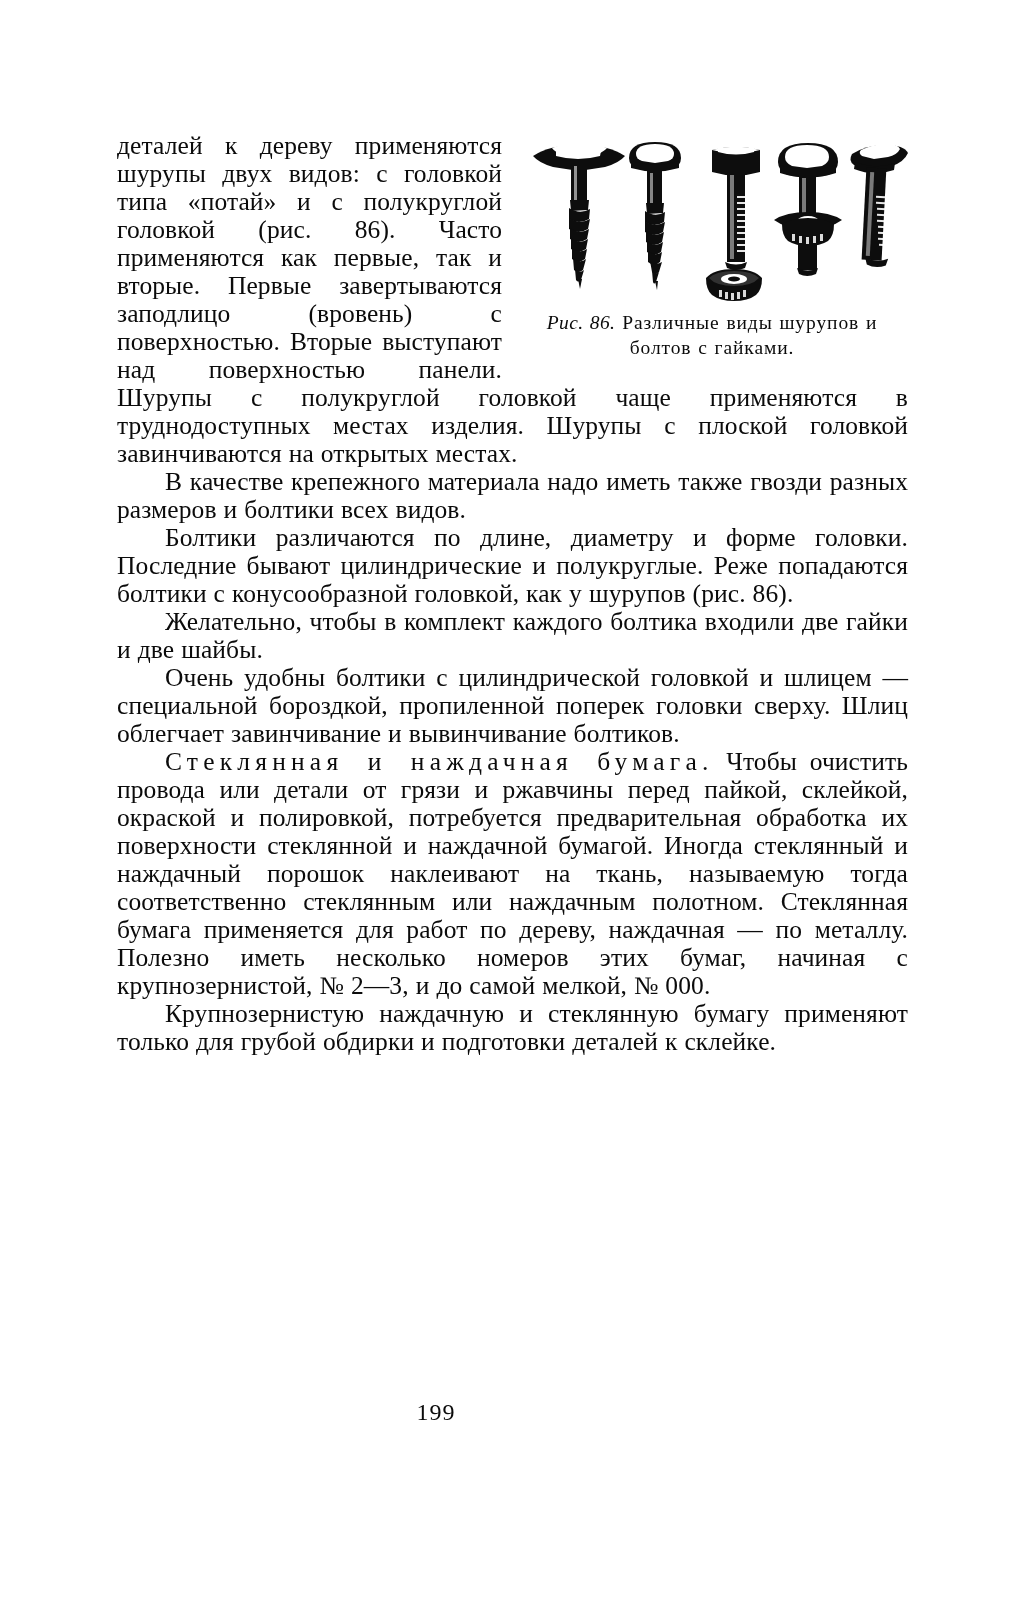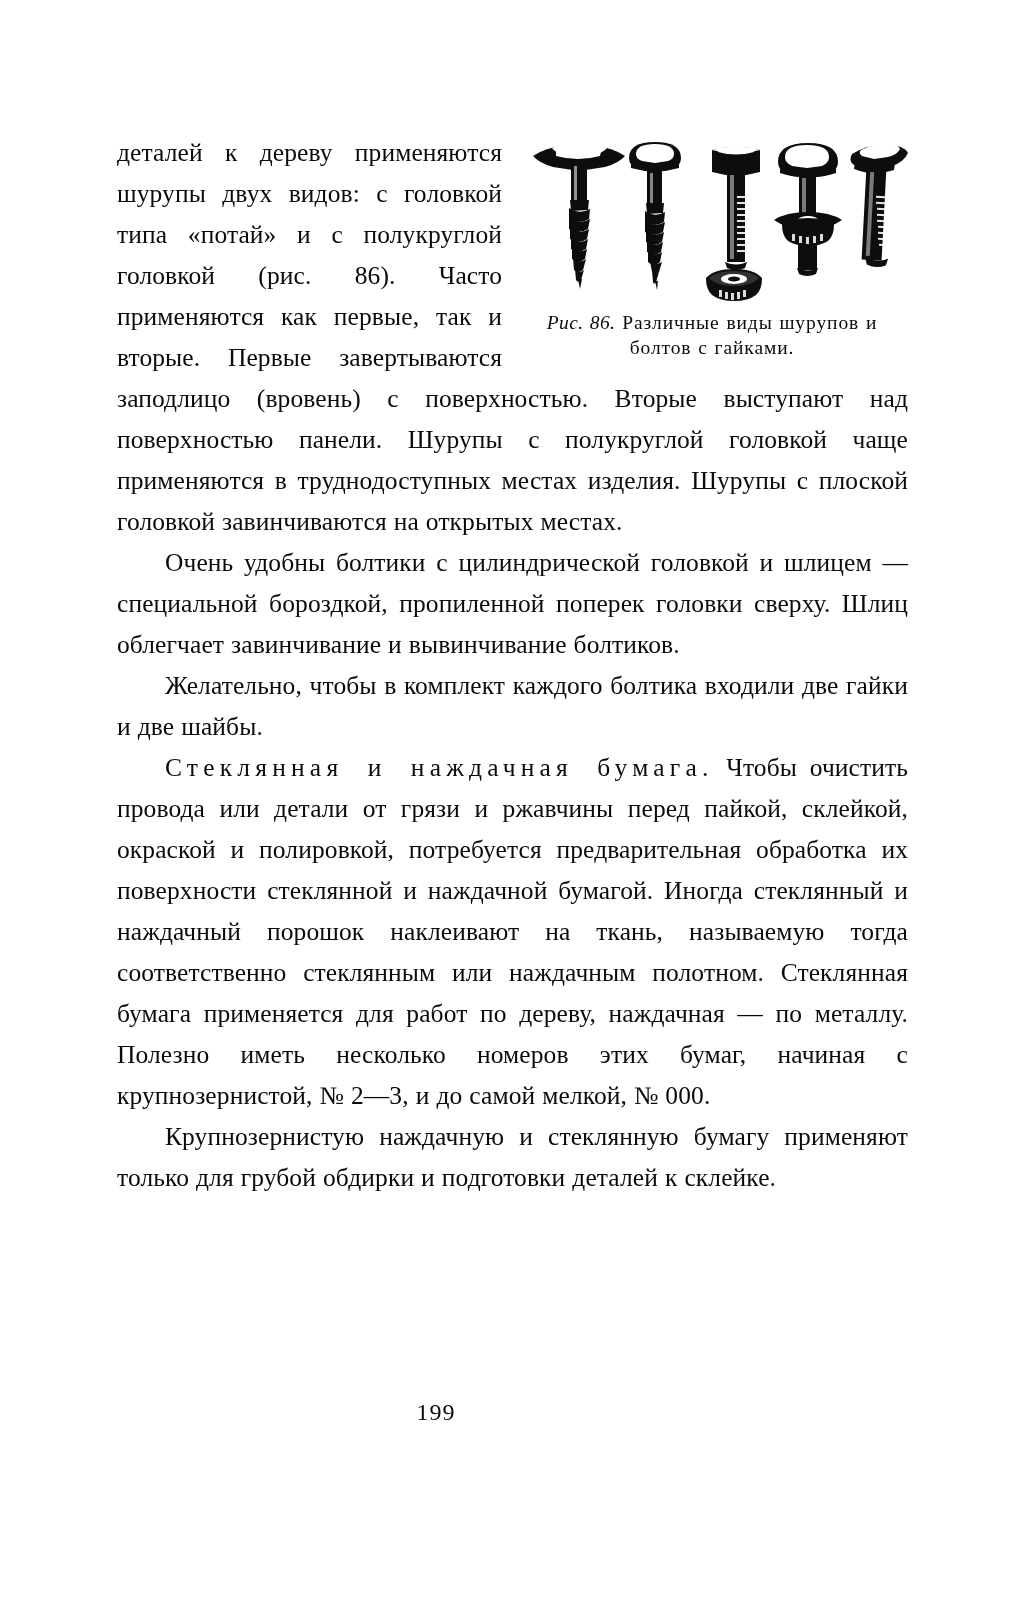--- a/index.html
+++ b/index.html
@@ -29,21 +29,21 @@
   .text-col {
     position: absolute;
     left: 117px;
     top: 132px;
     width: 791px;
   }
 
   p.body {
     margin: 0;
     font-size: 25.5px;
-    line-height: 41px;
+    line-height: 28px;
     text-align: justify;
     text-indent: 48px;
     letter-spacing: 0.1px;
     word-spacing: 0.5px;
     -webkit-hyphens: none;
     hyphens: none;
   }
 
   
   p.wrap { text-indent: 0; }
@@ -233,22 +233,24 @@
           </g>
         </svg>
       </div>
       <div class="figure-caption">
         <span class="num">Рис. 86.</span>
         <span>Различные виды шурупов и болтов с гайками.</span>
       </div>
     </div>
 
     <p class="body wrap">деталей к дереву применяются шурупы двух видов: с головкой типа «потай» и с полукруглой головкой (рис. 86). Часто применяются как первые, так и вторые. Первые завертываются заподлицо (вровень) с поверхностью. Вторые выступают над поверхностью панели. Шурупы с полукруглой головкой чаще применяются в труднодоступных местах изделия. Шурупы с плоской головкой завинчиваются на открытых местах.</p>
+    <p class="body">В качестве крепежного материала надо иметь также гвозди разных размеров и болтики всех видов.</p>
+    <p class="body">Болтики различаются по длине, диаметру и форме головки. Последние бывают цилиндрические и полукруглые. Реже попадаются болтики с конусообразной головкой, как у шурупов (рис. 86).</p>
+    <p class="body">Желательно, чтобы в комплект каждого болтика входили две гайки и две шайбы.</p>
     <p class="body">Очень удобны болтики с цилиндрической головкой и шлицем — специальной бороздкой, пропиленной поперек головки сверху. Шлиц облегчает завинчивание и вывинчивание болтиков.</p>
-    <p class="body">Желательно, чтобы в комплект каждого болтика входили две гайки и две шайбы.</p>
 
 
     <p class="body">
       <span class="spaced">Стеклянная и наждачная бумага.</span><span> Чтобы очистить провода или детали от грязи и ржавчины перед пайкой, склейкой, окраской и полировкой, потребуется предварительная обработка их поверхности стеклянной и наждачной бумагой. Иногда стеклянный и наждачный порошок наклеивают на ткань, называемую тогда соответственно стеклянным или наждачным полотном. Стеклянная бумага применяется для работ по дереву, наждачная — по металлу. Полезно иметь несколько номеров этих бумаг, начиная с крупнозернистой, № 2—3, и до самой мелкой, № 000.</span>
     </p>
     <p class="body">Крупнозернистую наждачную и стеклянную бумагу применяют только для грубой обдирки и подготовки деталей к склейке.</p>
   </div>
 
   <div class="folio">199</div>
 

